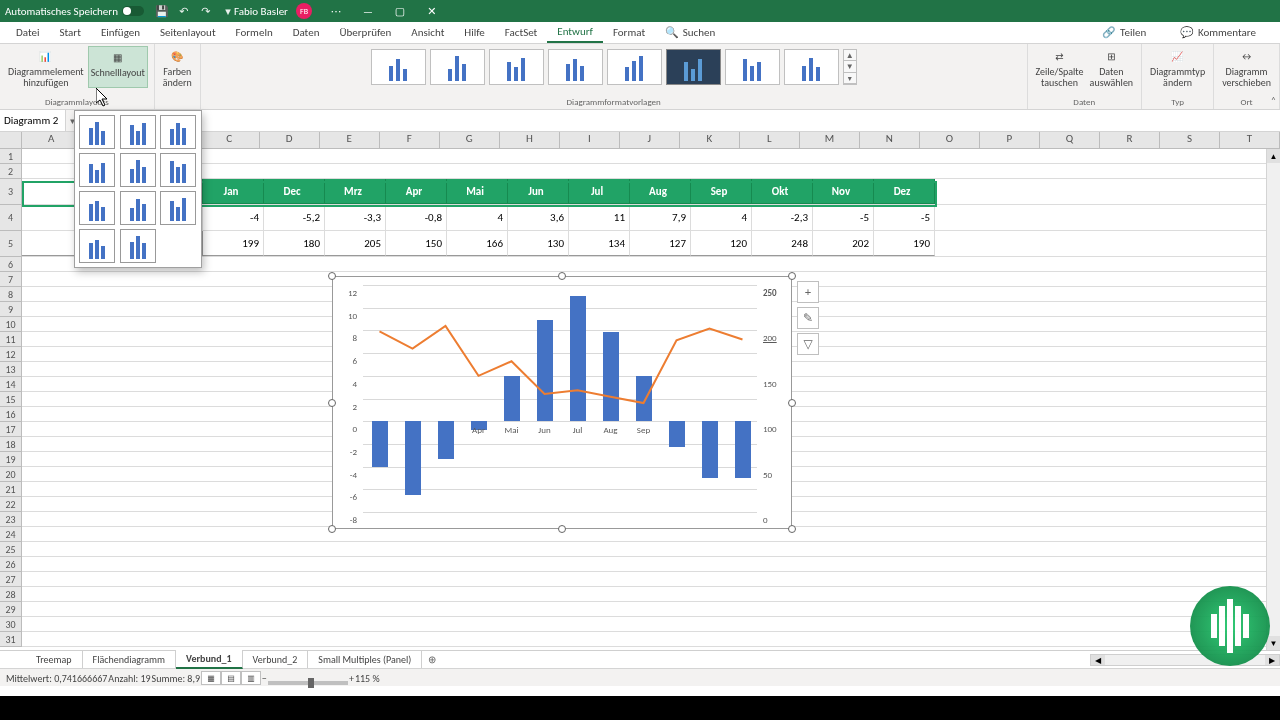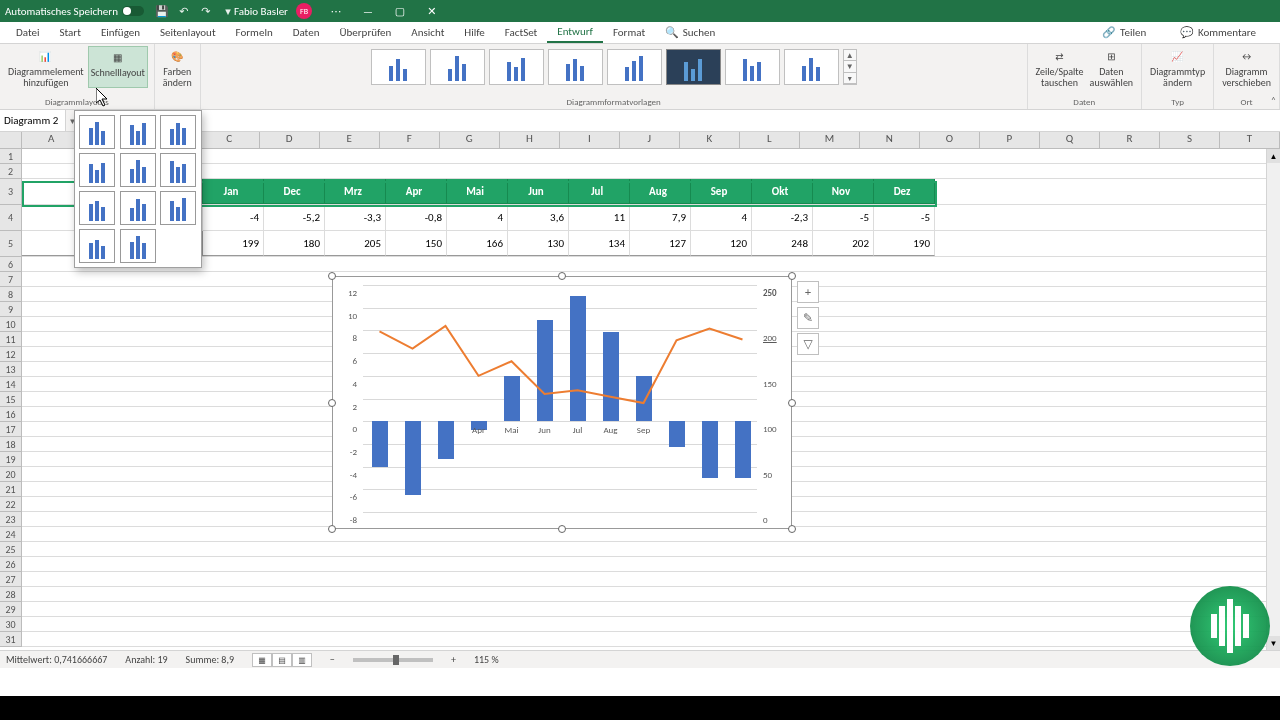--- a/index.html
+++ b/index.html
@@ -101,21 +101,21 @@
 .stab { padding: 2px 10px; border-right:1px solid #cfcfcf; color:#444; cursor:pointer;}
 .stab.active { background:#fff; border-bottom:2px solid #217346; font-weight:600;}
 .stab-add { width:20px; height:16px; display:flex; align-items:center; justify-content:center; cursor:pointer; color:#666;}
 .hbar-sheet { margin-left:auto; width:190px; height:12px; border:1px solid #cfcfcf; display:flex;}
 .hbar-sheet .track{flex:1; background:#f0f0f0;}
 .hbar-sheet .btn{width:14px; background:#e0e0e0; font-size:8px; display:flex; align-items:center; justify-content:center;}
 
 
 .statusbar { height: 18px; background: #f3f2f1; border-top:1px solid #d4d4d4; display:flex; align-items:center; font-size:10px; color:#444; padding:0 6px;}
 .statusbar .stat-left { flex:1;}
-.statusbar .stat-right { display:flex; gap:18px; align-items:center;}
+.statusbar .stat-right { display:flex; gap:1px; align-items:flex-end;}
 .view-btns { display:flex; gap:0;}
 .view-btns div{ width:20px; height:14px; border:1px solid #c0c0c0; background:#fff; display:flex; align-items:center; justify-content:center; font-size:8px;}
 .zoom-slider { width:80px; height:4px; background:#c0c0c0; position:relative;}
 .zoom-slider .thumb{ position:absolute; left:50%; top:-3px; width:6px; height:10px; background:#666;}
 
 .watermark { position:absolute; right:10px; bottom:30px; width:80px; height:80px; background: radial-gradient(circle, #26c96f, #0f7a3f); border-radius:50%; display:flex; align-items:center; justify-content:center; opacity:0.95; z-index:50;}
 .watermark .wb { width:6px; background:#fff; margin:0 1px;}
 .vscroll { position:absolute; right:0; top:17px; bottom:0; width:14px; background:#f0f0f0; border-left:1px solid #d4d4d4;}
 .vscroll .vbtn{height:14px; background:#e0e0e0; font-size:8px; display:flex; align-items:center; justify-content:center;}
 </style>
@@ -567,20 +567,33 @@
     <div class="layout-opt">
         <div class="mb" style="height:60%"></div>
         <div class="mb" style="height:80%"></div>
         <div class="mb" style="height:55%"></div>
       </div>
   </div>
   <svg class="cursor" width="16" height="20">
       <path d="M0 0 L0 15 L4 12 L7 18 L9 17 L6 11 L11 11 Z" fill="#fff" stroke="#000"></path>
     </svg>
 
+  <div class="sheet-tabs">
+    <div class="stab">Treemap</div>
+    <div class="stab">Flächendiagramm</div>
+    <div class="stab active">Verbund_1</div>
+    <div class="stab">Verbund_2</div>
+    <div class="stab">Small Multiples (Panel)</div>
+    <div class="stab-add">⊕</div>
+    <div class="hbar-sheet">
+        <div class="btn">◀</div>
+        <div class="track"></div>
+        <div class="btn">▶</div>
+      </div>
+  </div>
 
   <div class="statusbar">
     <div class="stat-right">
       <span>Mittelwert: 0,741666667</span>
       <span>Anzahl: 19</span>
       <span>Summe: 8,9</span>
       <div class="view-btns">
         <div>▦</div>
         <div>▤</div>
         <div>▥</div>

